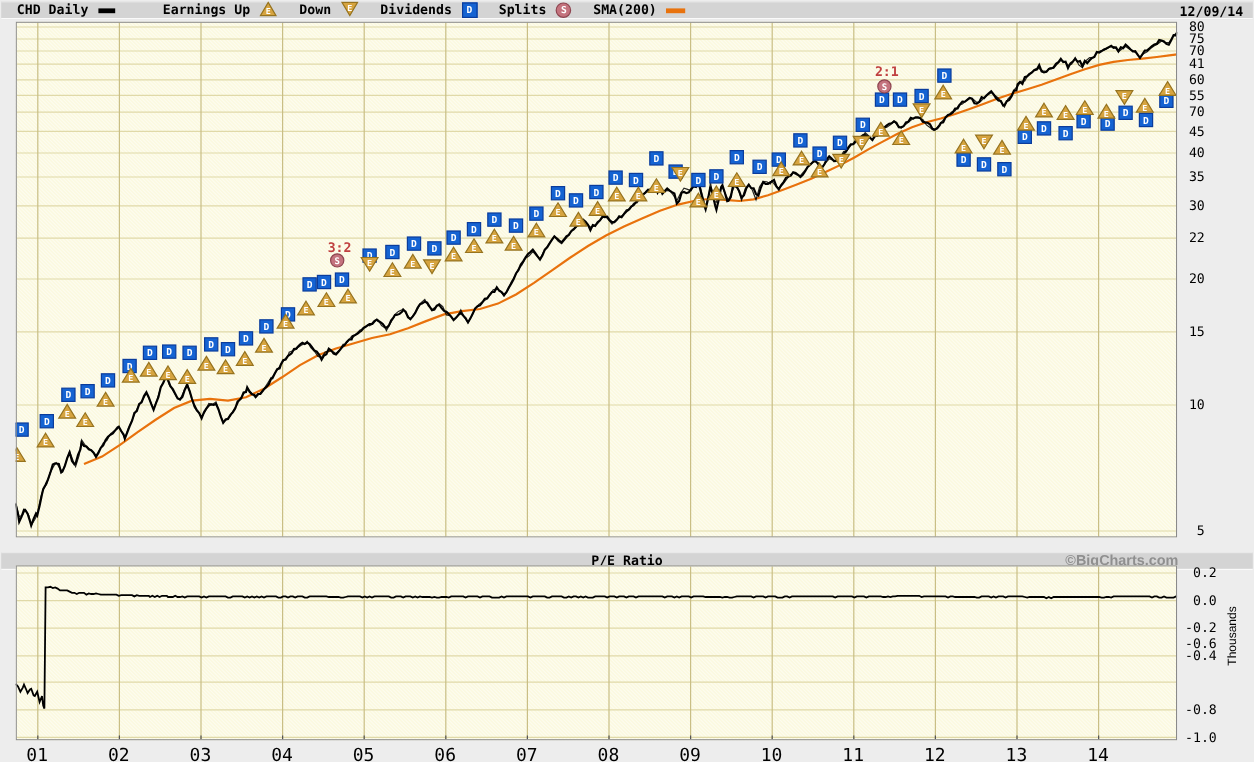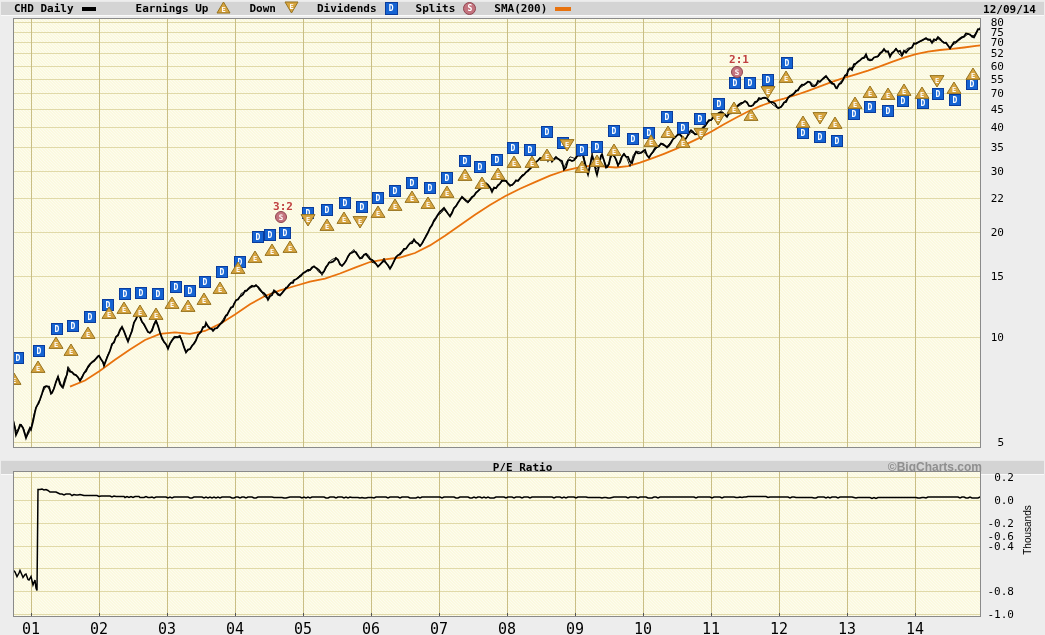--- a/index.html
+++ b/index.html
@@ -1021,21 +1021,21 @@
           <circle cx="724" cy="54" r="5.5" fill="#C4737E" stroke="#8E4550"></circle>
           <text x="724" y="57" text-anchor="middle" font-size="7.5" font-weight="bold" fill="#fff" font-family="DejaVu Sans Mono, monospace">S</text>
           <text x="726" y="45" text-anchor="middle" font-size="11" font-weight="bold" fill="#C04040" font-family="DejaVu Sans Mono, monospace">2:1</text>
         </g>
         <rect x="0.5" y="0.5" width="967" height="429" fill="none" stroke="#8A8A8A"></rect>
       </svg></div>
   <div id="price-axis">
       <div class="axis-label" style="left: 984px; width: 20px; top: 16px;">80</div>
       <div class="axis-label" style="left: 984px; width: 20px; top: 25.7742px;">75</div>
       <div class="axis-label" style="left: 984px; width: 20px; top: 36.2229px;">70</div>
-      <div class="axis-label" style="left: 984px; width: 20px; top: 47.4463px;">52</div>
+      <div class="axis-label" style="left: 984px; width: 20px; top: 47.4463px;">41</div>
       <div class="axis-label" style="left: 984px; width: 20px; top: 59.5686px;">60</div>
       <div class="axis-label" style="left: 984px; width: 20px; top: 72.7462px;">55</div>
       <div class="axis-label" style="left: 984px; width: 20px; top: 87.1806px;">70</div>
       <div class="axis-label" style="left: 984px; width: 20px; top: 103.137px;">45</div>
       <div class="axis-label" style="left: 984px; width: 20px; top: 120.975px;">40</div>
       <div class="axis-label" style="left: 984px; width: 20px; top: 141.198px;">35</div>
       <div class="axis-label" style="left: 984px; width: 20px; top: 164.544px;">30</div>
       <div class="axis-label" style="left: 984px; width: 20px; top: 192.156px;">22</div>
       <div class="axis-label" style="left: 984px; width: 20px; top: 225.95px;">20</div>
       <div class="axis-label" style="left: 984px; width: 20px; top: 269.519px;">15</div>

